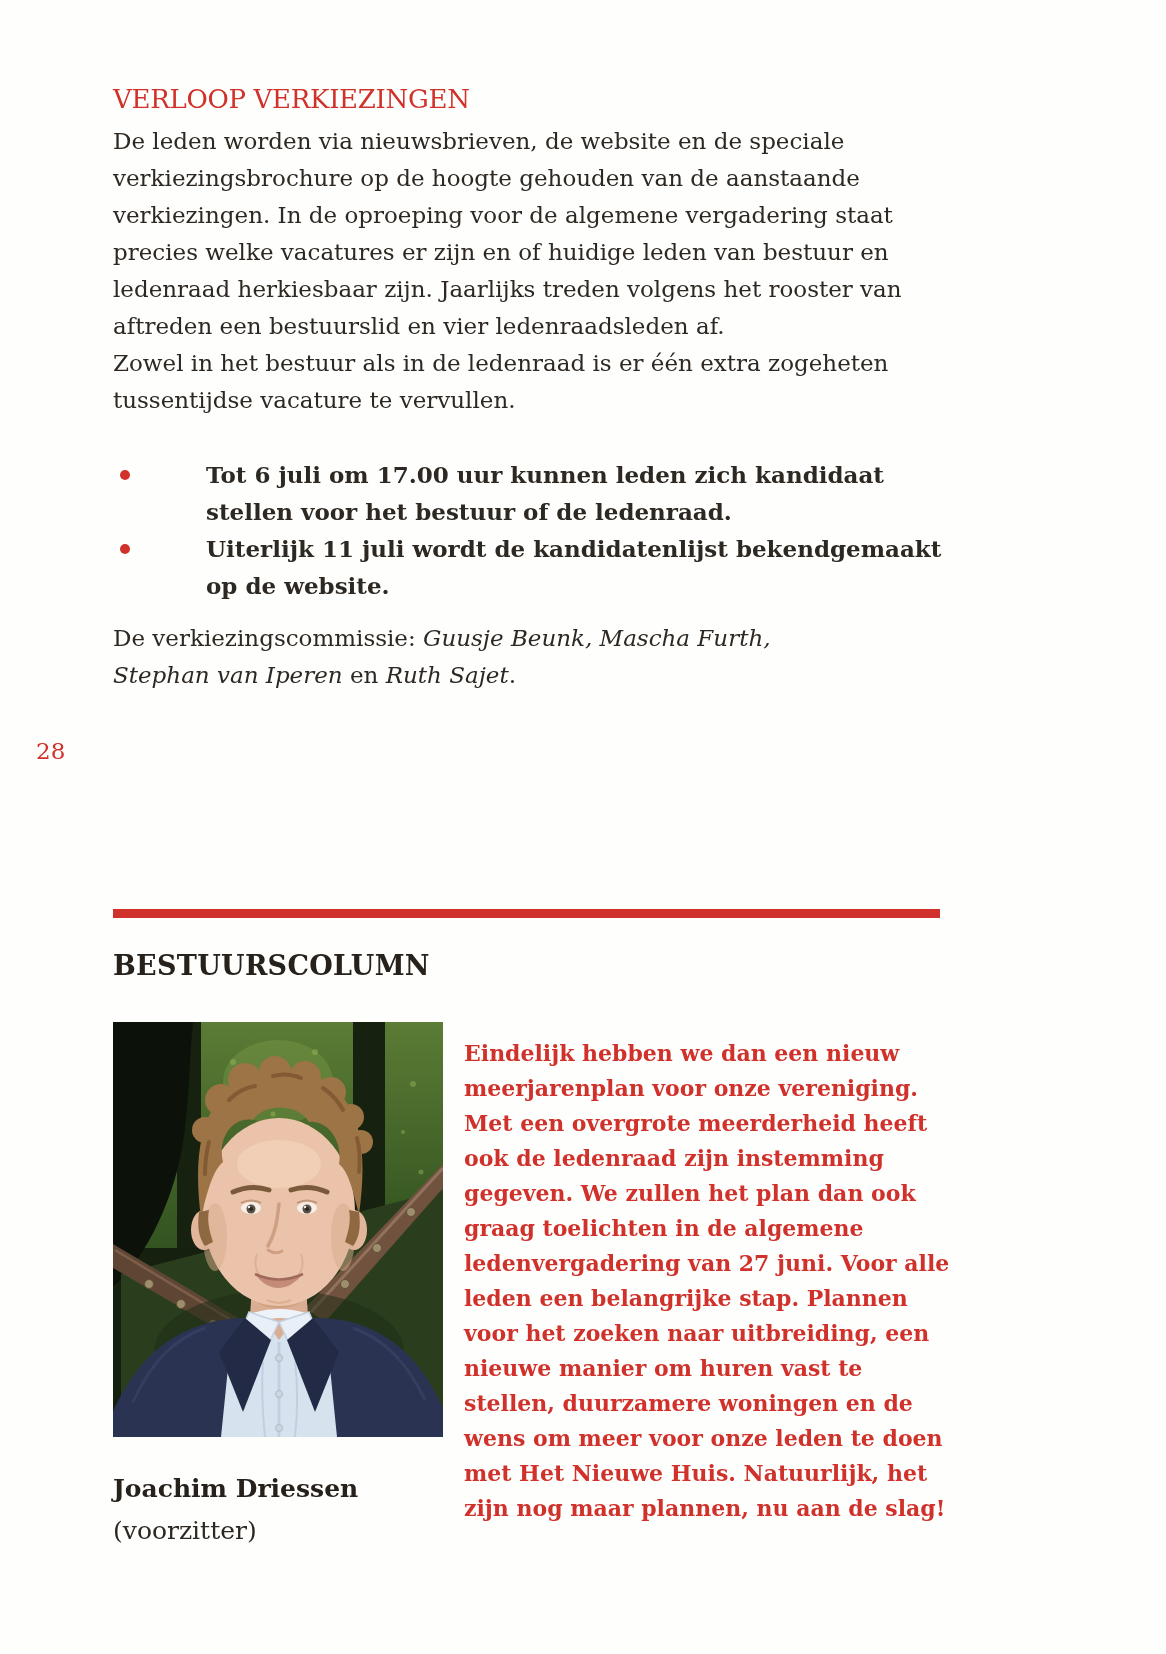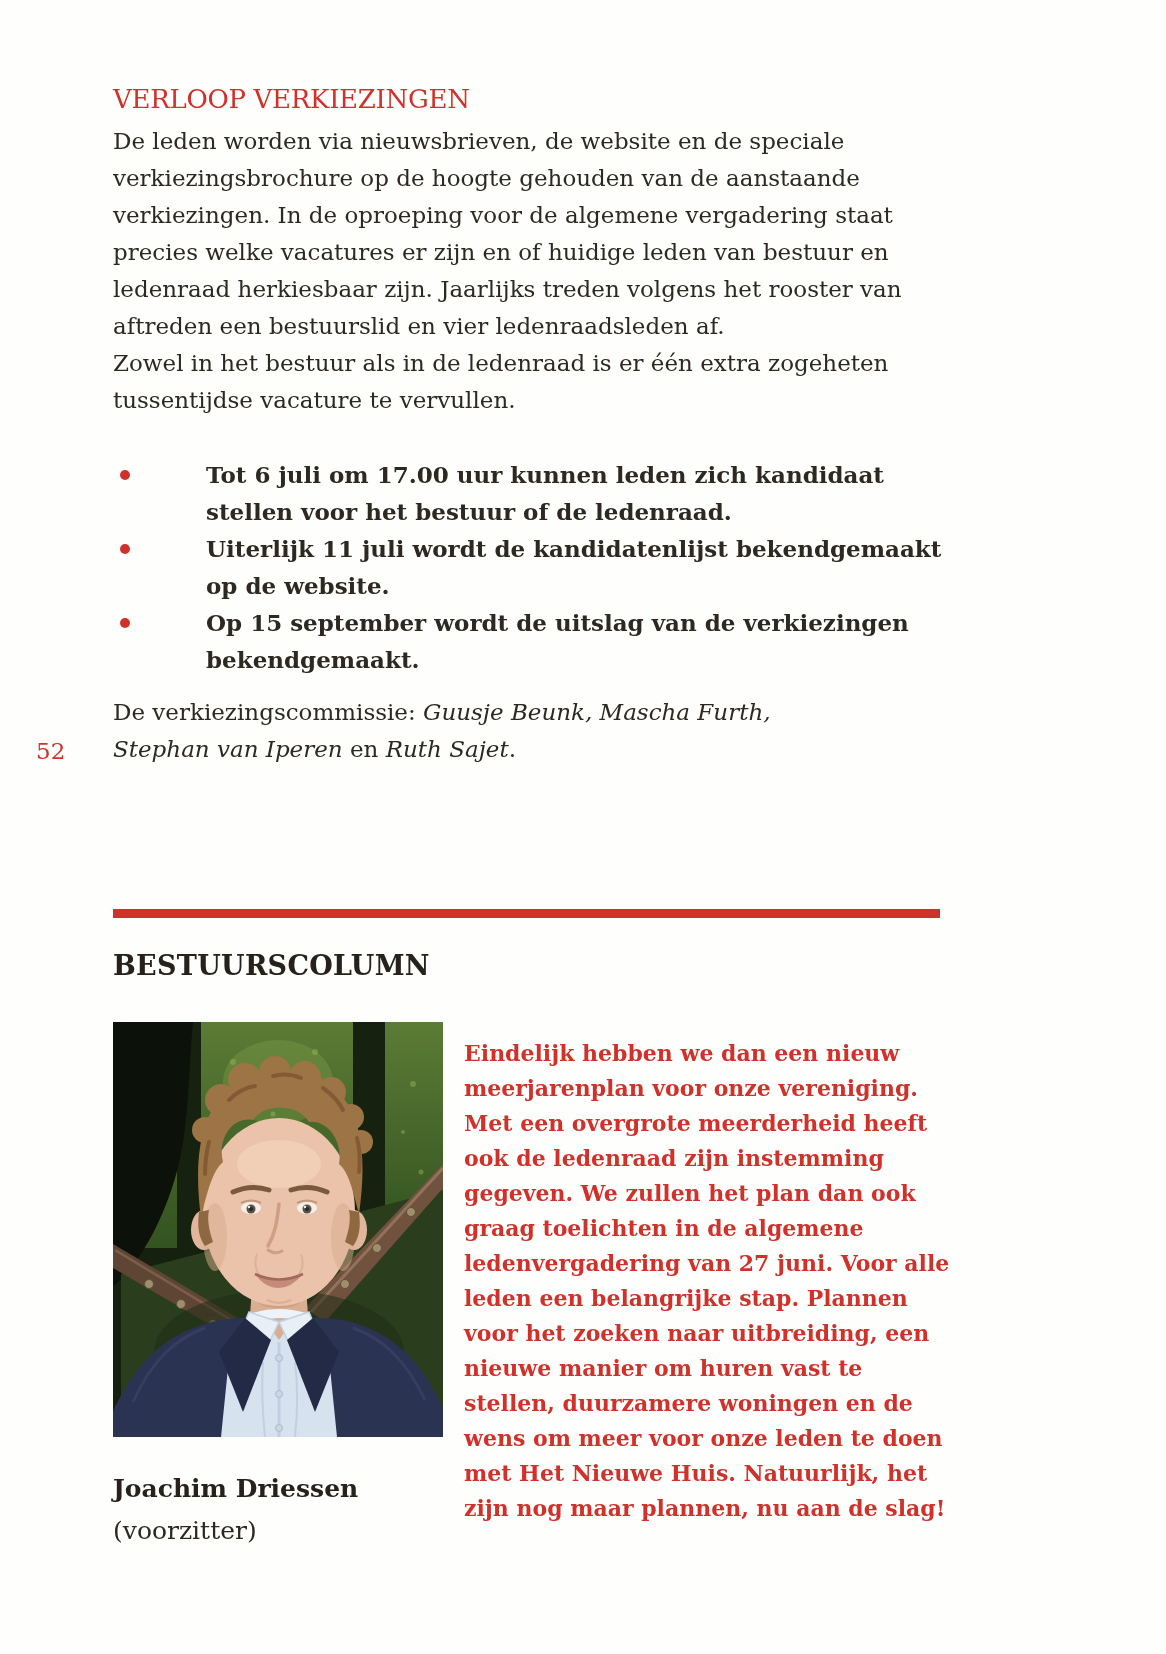--- a/index.html
+++ b/index.html
@@ -64,39 +64,35 @@
     font-size:25px;line-height:42px;color:#27211b;margin-top:14px;
   }
   .caption .name{font-weight:bold;display:block;}
   .caption .role{display:block;color:#2d2822;}
 </style>
 </head>
 <body>
 
 <div class="page">
 
-  <div class="pagenum">52</div>
+  <div class="pagenum">28</div>
 
   <section class="sec-elections">
     <h1 class="red-heading">VERLOOP VERKIEZINGEN</h1>
     <p class="body">De leden worden via nieuwsbrieven, de website en de speciale verkiezingsbrochure op de hoogte gehouden van de aanstaande verkiezingen. In de oproeping voor de algemene vergadering staat precies welke vacatures er zijn en of huidige leden van bestuur en ledenraad herkiesbaar zijn. Jaarlijks treden volgens het rooster van aftreden een bestuurslid en vier ledenraadsleden af.</p>
     <p class="body">Zowel in het bestuur als in de ledenraad is er één extra zogeheten tussentijdse vacature te vervullen.</p>
 
     <ul class="bullets">
       <li>
         <span class="dot"></span>
         <span><span>Tot </span><strong>6 juli om 17.00 uur</strong><span> kunnen leden zich kandidaat stellen voor het bestuur of de ledenraad.</span></span>
       </li>
       <li>
         <span class="dot"></span>
         <span><span>Uiterlijk </span><strong>11 juli</strong><span> wordt de kandidatenlijst bekendgemaakt op de website.</span></span>
-      </li>
-      <li>
-        <span class="dot"></span>
-        <span><span>Op </span><strong>15 september</strong><span> wordt de uitslag van de verkiezingen bekendgemaakt.</span></span>
       </li>
     </ul>
 
     <p class="body commission"><span>De verkiezingscommissie: </span><span class="it">Guusje Beunk, Mascha Furth,</span><br><span class="it">Stephan van Iperen</span><span> en </span><span class="it">Ruth Sajet</span><span>.</span></p>
   </section>
 
   <div class="red-rule"></div>
 
   <h2 class="dark-heading">BESTUURSCOLUMN</h2>
 

